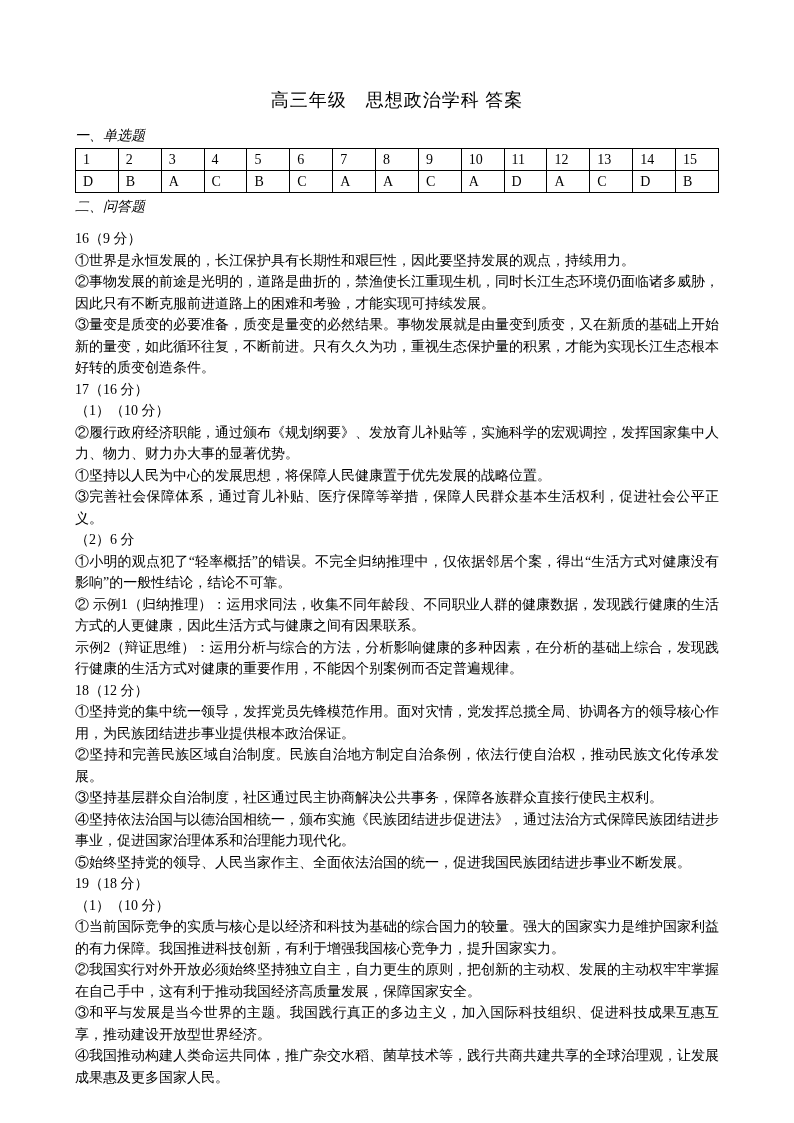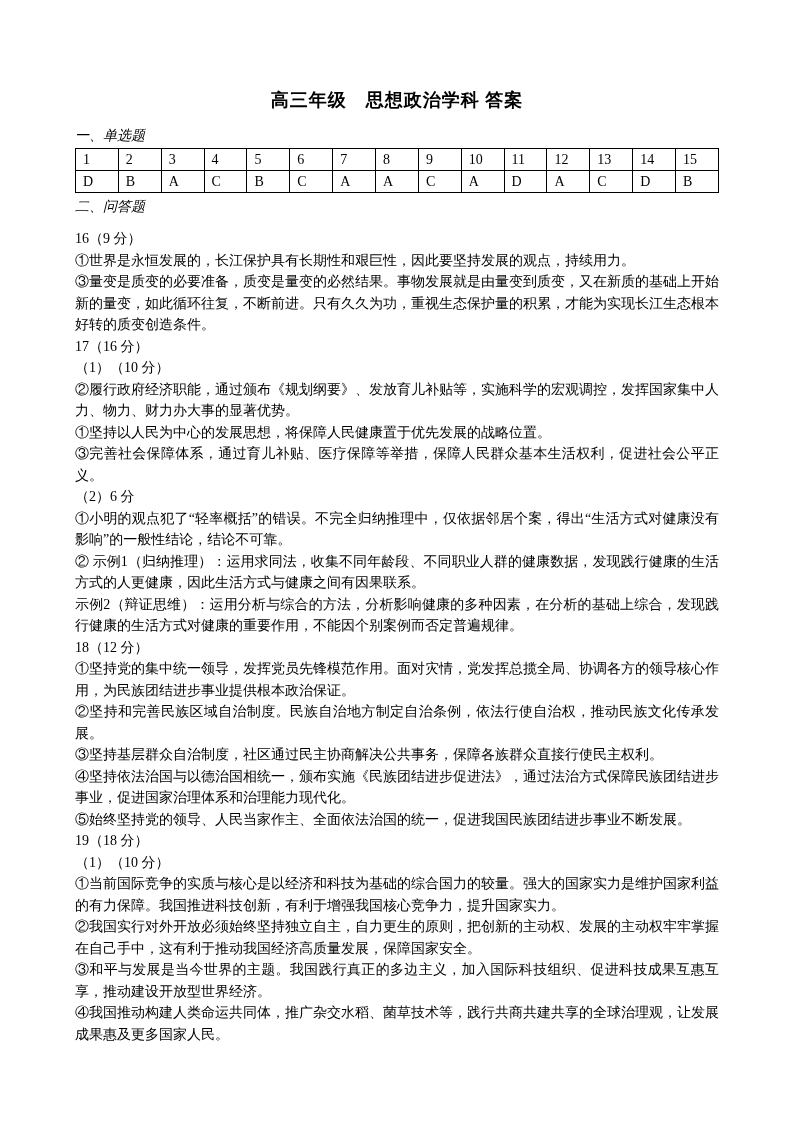--- a/index.html
+++ b/index.html
@@ -12,21 +12,21 @@
     width: 794px;
     min-height: 1123px;
     box-sizing: border-box;
     background: #ffffff;
     color: #000000;
     padding: 88px 75px 40px 75px;
     font-family: "Liberation Serif", "DejaVu Serif", serif;
   }
   .doc-title {
     font-size: 18px;
-    font-weight: bold;
+    font-weight: normal;
     text-align: center;
     margin: 0 0 13px 0;
     letter-spacing: 1px;
   }
   .section-label {
     font-size: 14px;
     line-height: 21px;
     margin: 0;
     font-style: italic;
   }
@@ -101,20 +101,21 @@
           <td>B</td>
         </tr>
     </tbody>
   </table>
 
   <div class="section-label">二、问答题</div>
 
   <div class="paragraphs" id="paragraphs">
       <div class="para">16（9 分）</div>
       <div class="para">①世界是永恒发展的，长江保护具有长期性和艰巨性，因此要坚持发展的观点，持续用力。</div>
+      <div class="para">②事物发展的前途是光明的，道路是曲折的，禁渔使长江重现生机，同时长江生态环境仍面临诸多威胁，因此只有不断克服前进道路上的困难和考验，才能实现可持续发展。</div>
       <div class="para">③量变是质变的必要准备，质变是量变的必然结果。事物发展就是由量变到质变，又在新质的基础上开始新的量变，如此循环往复，不断前进。只有久久为功，重视生态保护量的积累，才能为实现长江生态根本好转的质变创造条件。</div>
       <div class="para">17（16 分）</div>
       <div class="para">（1）（10 分）</div>
       <div class="para">②履行政府经济职能，通过颁布《规划纲要》、发放育儿补贴等，实施科学的宏观调控，发挥国家集中人力、物力、财力办大事的显著优势。</div>
       <div class="para">①坚持以人民为中心的发展思想，将保障人民健康置于优先发展的战略位置。</div>
       <div class="para">③完善社会保障体系，通过育儿补贴、医疗保障等举措，保障人民群众基本生活权利，促进社会公平正义。</div>
       <div class="para">（2）6 分</div>
       <div class="para">①小明的观点犯了“轻率概括”的错误。不完全归纳推理中，仅依据邻居个案，得出“生活方式对健康没有影响”的一般性结论，结论不可靠。</div>
       <div class="para">② 示例1（归纳推理）：运用求同法，收集不同年龄段、不同职业人群的健康数据，发现践行健康的生活方式的人更健康，因此生活方式与健康之间有因果联系。</div>
       <div class="para">示例2（辩证思维）：运用分析与综合的方法，分析影响健康的多种因素，在分析的基础上综合，发现践行健康的生活方式对健康的重要作用，不能因个别案例而否定普遍规律。</div>

